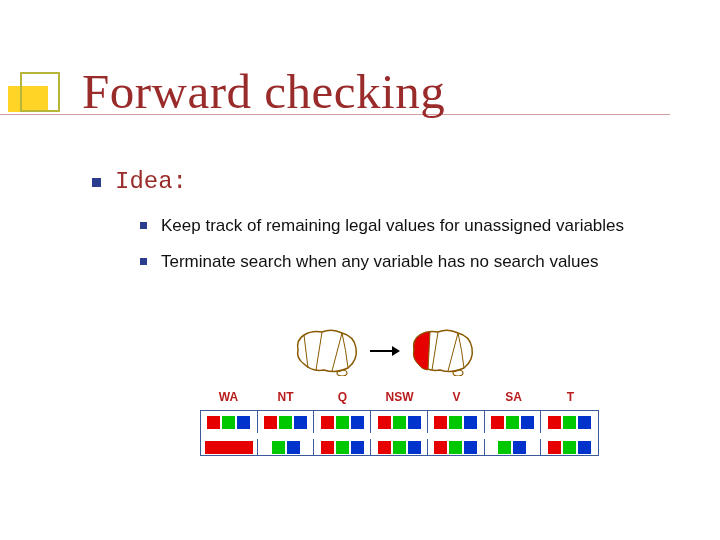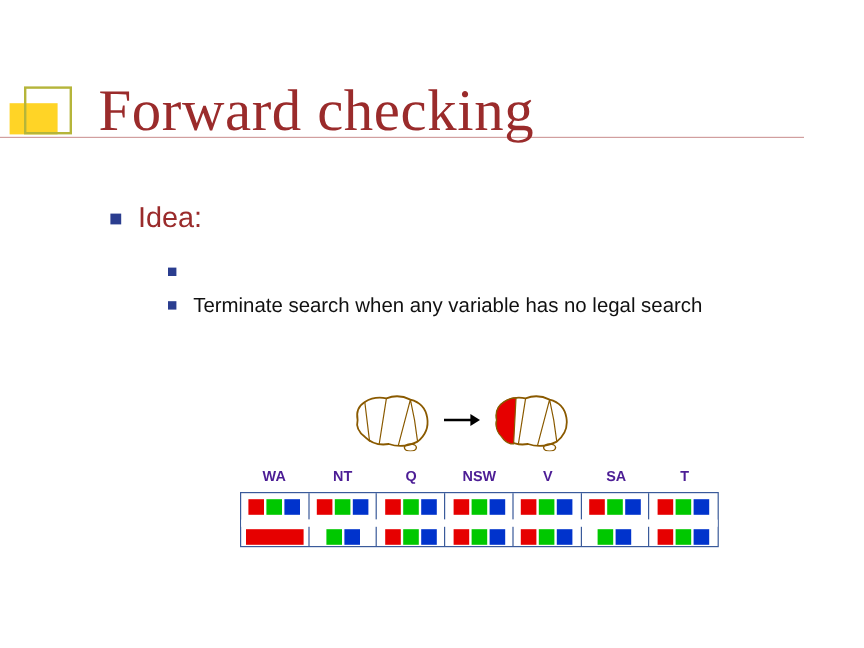--- a/index.html
+++ b/index.html
@@ -78,21 +78,21 @@
   }
   .bullet-sq-sm {
     width: 7px;
     height: 7px;
     background: #2a3d8f;
     flex-shrink: 0;
     margin-top: 7px;
     margin-right: 14px;
   }
   .idea-label {
-    font-family: Liberation Sans, sans-serif;
+    font-family: Liberation Mono, monospace;
     font-size: 24px;
     color: #9a2b2b;
     text-align: center;
   }
   .sub-list {
     margin-left: 48px;
     margin-top: 20px;
   }
   .sub-text {
     font-size: 17px;
@@ -124,21 +124,21 @@
   .arrow {
     font-size: 20px;
     color: #000;
   }
   .labels-row {
     display: flex;
     gap: 0;
     font-family: Arial, sans-serif;
     font-size: 12px;
     font-weight: 700;
-    color: #4c1d95;
+    color: #b91c1c;
   }
   .labels-row span {
     width: 57px;
     text-align: center;
   }
   .grid {
     margin-top: 6px;
     border: 1.5px solid #3a5a9a;
     display: flex;
     flex-direction: column;
@@ -186,24 +186,25 @@
 <div class="title-underline"></div>
 
 <div class="content">
   <div class="bullet-row">
     <span class="bullet-sq"></span>
     <span class="idea-label">Idea:</span>
   </div>
   <div class="sub-list">
     <div class="bullet-row">
       <span class="bullet-sq-sm"></span>
+      <span class="sub-text">Keep track of remaining legal values for unassigned variables</span>
     </div>
     <div class="bullet-row">
       <span class="bullet-sq-sm"></span>
-      <span class="sub-text">Terminate search when any variable has no legal search</span>
+      <span class="sub-text">Terminate search when any variable has no search values</span>
     </div>
   </div>
 </div>
 
 <div class="diagram">
   <div class="maps">
     <div class="map-outline">
       <svg viewBox="0 0 70 50" width="70" height="50">
         <path d="M6 24 Q4 14 12 9 Q20 4 30 6 Q40 2 50 7 Q62 10 64 22 Q66 34 56 42 Q44 48 32 44 Q20 46 12 38 Q4 32 6 24 Z" fill="none" stroke="#8a5a00" stroke-width="1.5"></path>
         <ellipse cx="50" cy="47" rx="5" ry="3" fill="none" stroke="#8a5a00" stroke-width="1.2"></ellipse>

